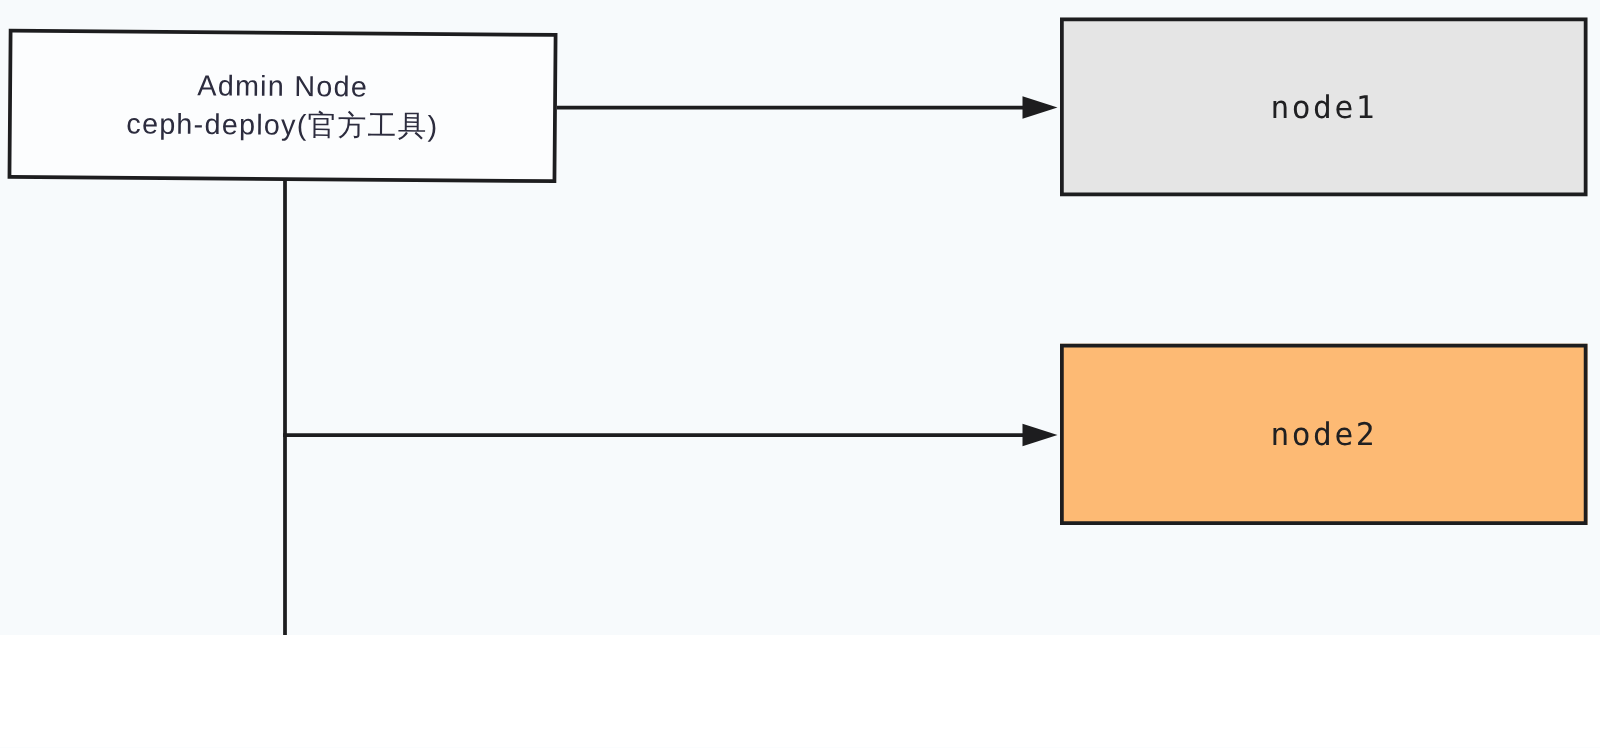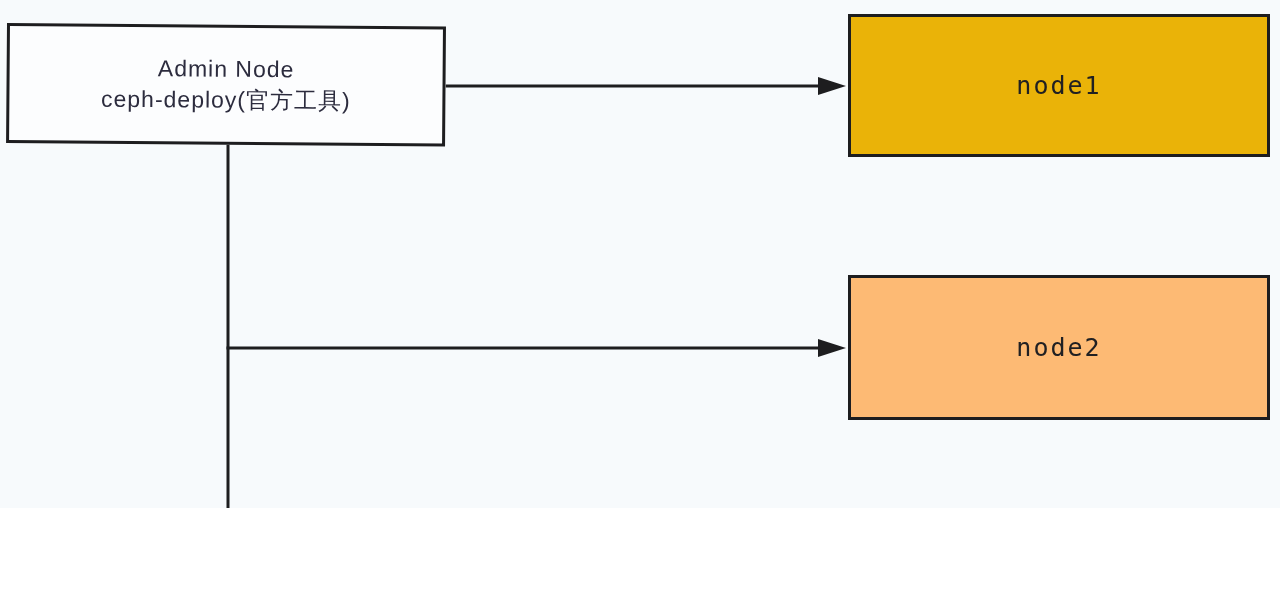--- a/index.html
+++ b/index.html
@@ -48,21 +48,21 @@
     width: 416px;
     border: 3px solid #1d1d1f;
     display: flex;
     align-items: center;
     justify-content: center;
     font-family: "DejaVu Sans Mono", monospace;
     font-size: 25px;
     letter-spacing: 2px;
     color: #202022;
   }
-  .node-1 { top: 14px;  height: 137px; background: #eab308; }
+  .node-1 { top: 14px;  height: 137px; background: #e5e5e5; }
   .node-2 { top: 275px; height: 139px; background: #fdba74; }
   .node-3 { top: 545px; height: 120px; background: #a6a6a9; }
 </style>
 </head>
 <body>
 
 <div class="canvas">
 
   <svg class="connector-layer" viewBox="0 0 1280 598" xmlns="http://www.w3.org/2000/svg">
 

